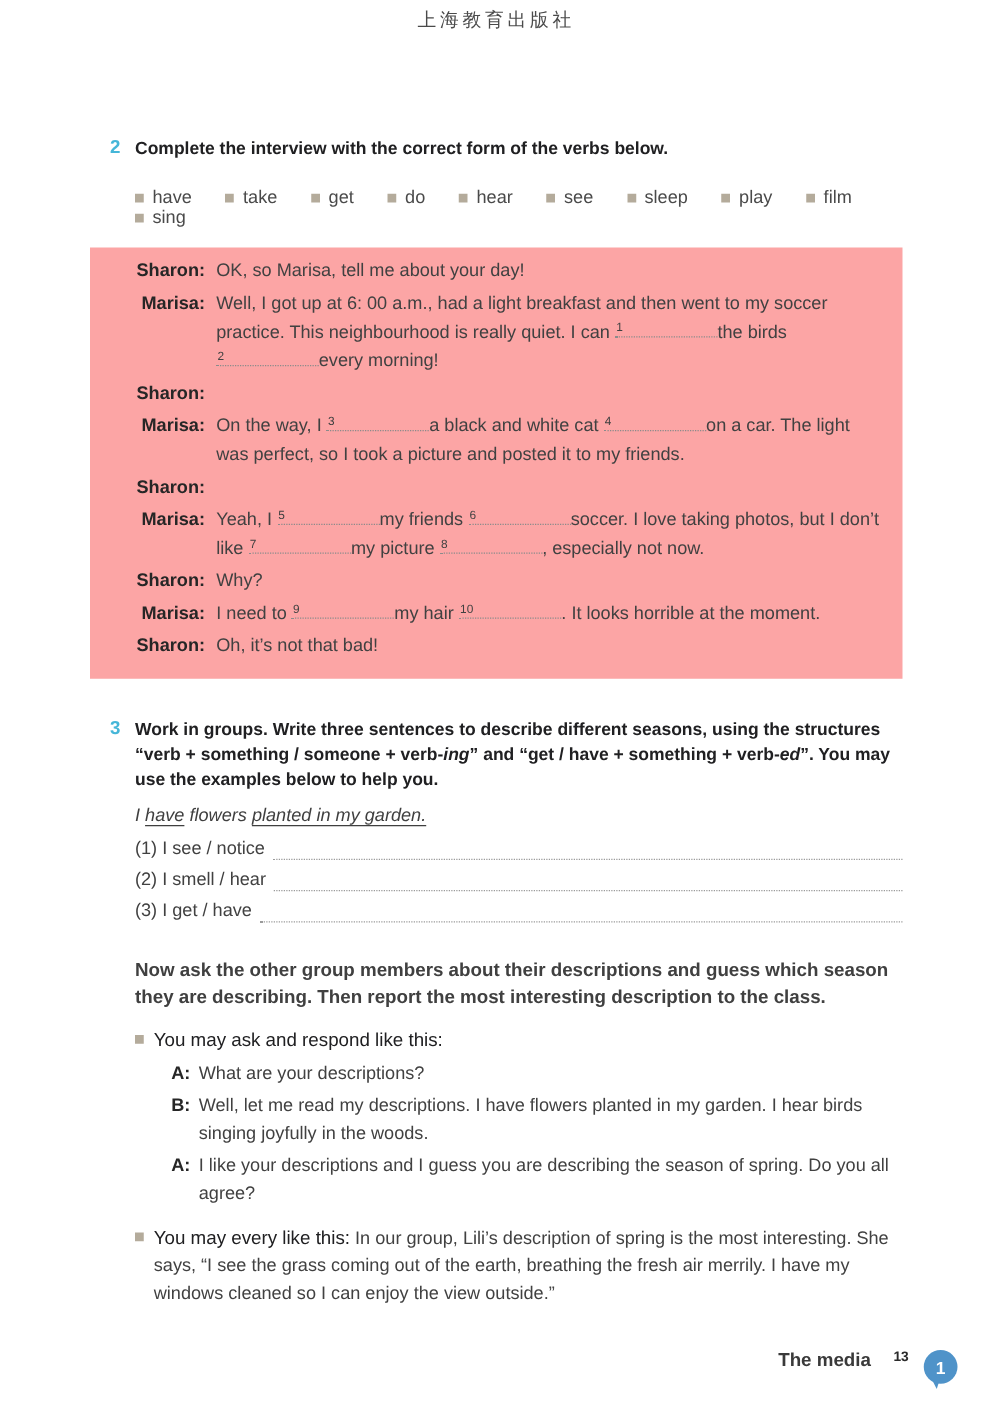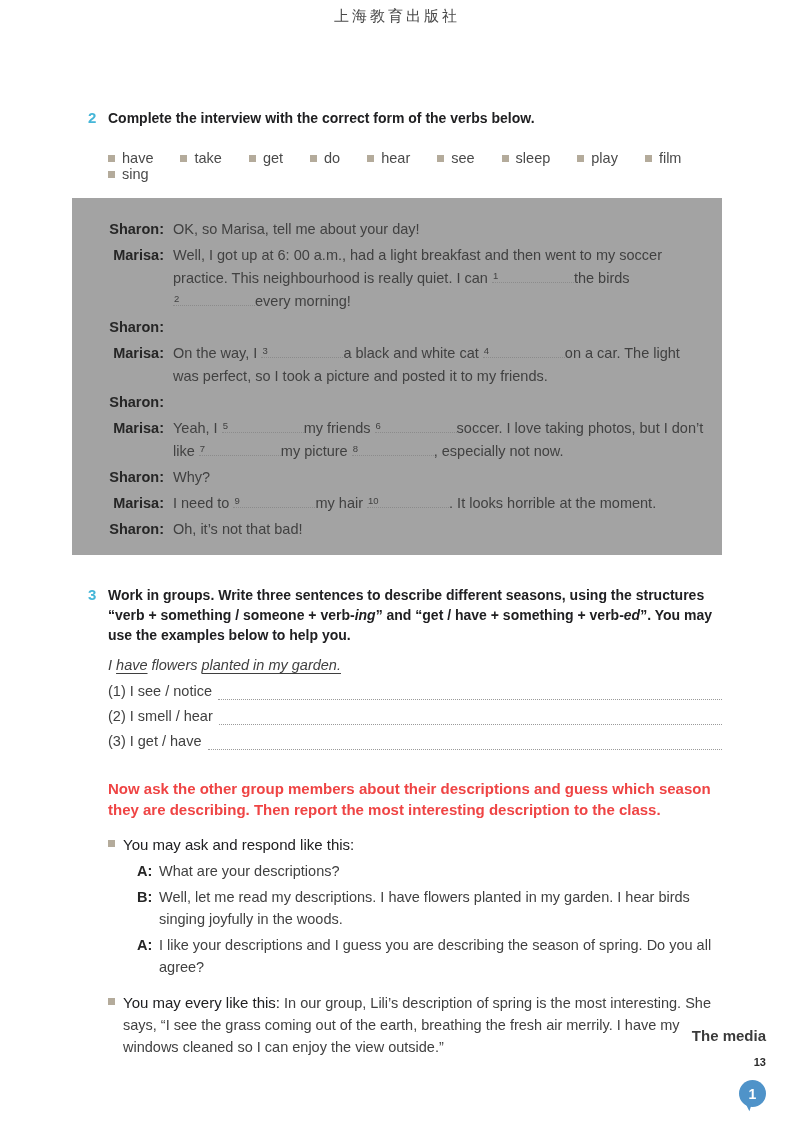--- a/index.html
+++ b/index.html
@@ -25,22 +25,22 @@
   .ex3{margin-top:30px;}
   .it{font-style:italic;}
   
   .word-bank{display:flex;margin:22px 0 0 20px;gap:0;flex-wrap:wrap;}
   .wb-item{display:flex;align-items:center;margin-right:27px;color:#4a4a4a;font-size:14.5px;}
   .sq{
     display:inline-block;width:7px;height:7px;background:#b4ab9b;margin-right:7px;flex:none;
   }
   
   .dialogue-box{
-    margin:16px 0 0 -16px;width:650px;box-sizing:border-box;background:#a3a3a3;
-    padding:20px 16px 14px 12px;
+    margin:16px 0 0 -16px;width:650px;box-sizing:border-box;background:#fca5a5;
+    padding:8px 16px 14px 12px;
   }
   .d-row{display:flex;margin-bottom:3px;}
   .d-speaker{
     flex:none;width:80px;text-align:right;font-weight:700;color:#262626;
     padding-right:9px;line-height:23px;font-size:14.5px;
   }
   .d-speech{flex:1;line-height:23px;color:#414141;font-size:14.5px;}
   .blank{
     display:inline-block;width:82px;height:0.85em;position:relative;
     border-bottom:1.5px dotted #8b8b8b;vertical-align:baseline;
@@ -49,33 +49,33 @@
     position:absolute;left:1px;top:-6px;font-size:9.5px;color:#414141;
   }
   
   .ex3-body{margin-left:20px;}
   .example{font-style:italic;color:#3f3f3f;font-size:14.5px;line-height:24px;margin-top:1px;}
   .example .u{text-decoration:underline;text-underline-offset:3px;}
   .write-line{display:flex;align-items:flex-end;line-height:25px;font-size:14.5px;color:#414141;}
   .wl-label{flex:none;}
   .wl-fill{flex:1;border-bottom:1.5px dotted #9a9a9a;margin:0 0 4px 6px;height:1px;}
   .followup{
-    font-weight:700;color:#ef4444;font-size:15px;line-height:21px;margin-top:24px;
+    font-weight:700;color:#404040;font-size:15px;line-height:21px;margin-top:24px;
   }
   .bullet-row{display:flex;margin-top:14px;}
   .bullet-row .sq{margin-top:6px;margin-right:8px;}
   .bullet-body{flex:1;line-height:22px;font-size:14.5px;color:#414141;}
   .bullet-head{font-weight:400;color:#202022;font-size:15px;}
   .ab-line{display:flex;margin-top:4px;}
   .ab-label{flex:none;width:22px;font-weight:700;color:#262626;line-height:22px;}
   .ab-text{flex:1;line-height:22px;color:#414141;}
   .ab-block{margin-left:14px;margin-top:2px;}
   
   .footer{
-    position:absolute;right:28px;bottom:16px;display:flex;align-items:flex-end;gap:12px;flex-direction:column;
+    position:absolute;right:28px;bottom:16px;display:flex;align-items:flex-start;gap:12px;
   }
   .footer-section{font-weight:700;font-size:15px;color:#3a3a3a;}
   .footer-page{font-weight:700;font-size:11px;color:#2b2b2b;margin-left:6px;}
   .unit-badge{
     position:relative;width:27px;height:27px;border-radius:50%;background:#4f93c9;
     color:#fff;font-weight:700;font-size:14px;display:flex;align-items:center;justify-content:center;
   }
   .unit-badge::after{
     content:"";position:absolute;left:3px;bottom:-3px;width:0;height:0;
     border-top:9px solid #4f93c9;border-left:9px solid transparent;

